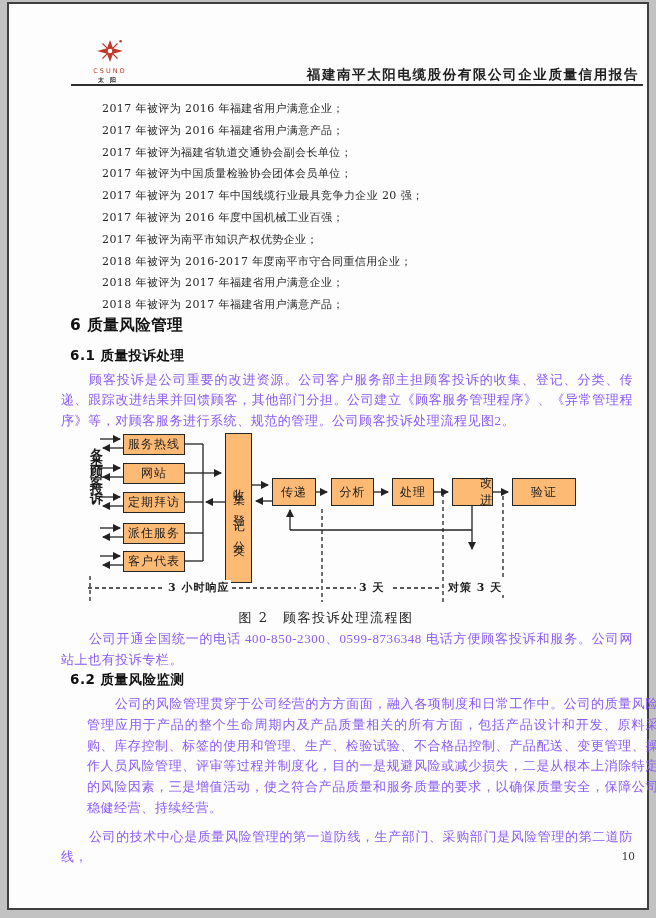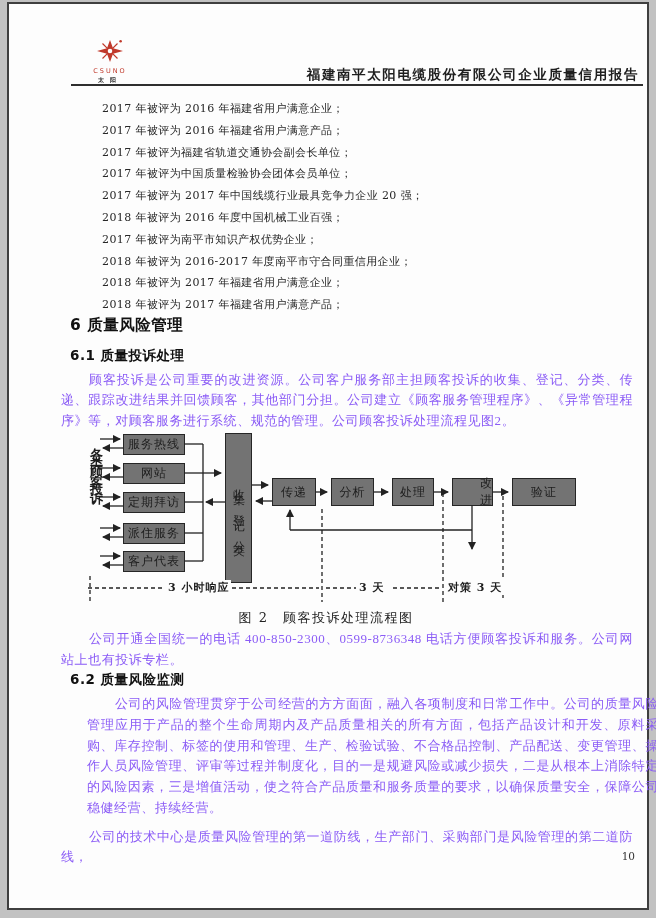--- a/index.html
+++ b/index.html
@@ -20,21 +20,21 @@
   .awards div{padding-left:32px;}
 
   .h1{left:61px;font-size:15.5px;font-weight:bold;font-family:"DejaVu Sans",sans-serif;color:#111;letter-spacing:0.5px;}
   .h2{left:61px;font-size:13.5px;font-weight:bold;font-family:"DejaVu Sans",sans-serif;color:#111;letter-spacing:0.5px;}
   .para{left:52px;width:572px;font-size:13px;line-height:20.4px;letter-spacing:0.55px;
         text-align:justify;text-indent:2.15em;color:#8b5cf6;font-family:Liberation Serif, serif;}
 
   
   .fig{left:71px;top:424px;width:560px;height:198px;}
   .fig svg{position:absolute;left:0;top:0;}
-  .fbox{position:absolute;box-sizing:border-box;border:1.4px solid #262626;background:#737373;
+  .fbox{position:absolute;box-sizing:border-box;border:1.4px solid #262626;background:#fdba74;
         display:flex;align-items:center;justify-content:center;font-size:12px;color:#1d1d1d;letter-spacing:1px;}
   .src{left:43px;width:62px;height:21px;}
   .step{top:50px;height:28px;}
   .vlabel{writing-mode:vertical-lr;text-orientation:upright;}
   .side-label{position:absolute;left:7px;top:10px;height:142px;font-size:13px;font-weight:bold;
         letter-spacing:8.5px;writing-mode:vertical-lr;text-orientation:upright;color:#1d1d1d;}
   .collector{left:145px;top:5px;width:27px;height:150px;font-size:12px;letter-spacing:4.5px;padding-top:4px;}
   .tl{position:absolute;top:152px;font-size:11px;font-weight:bold;background:#fdfdfd;padding:0 2px;color:#1d1d1d;letter-spacing:1px;}
   .caption{position:absolute;left:0;top:181px;width:492px;text-align:center;font-size:13px;letter-spacing:1.5px;color:#222;}
 
@@ -57,21 +57,21 @@
   </div>
   <div class="abs header-title">福建南平太阳电缆股份有限公司企业质量信用报告</div>
   <div class="abs header-rule"></div>
 
   <div class="abs awards">
     <div>2017 年被评为 2016 年福建省用户满意企业；</div>
     <div>2017 年被评为 2016 年福建省用户满意产品；</div>
     <div>2017 年被评为福建省轨道交通协会副会长单位；</div>
     <div>2017 年被评为中国质量检验协会团体会员单位；</div>
     <div>2017 年被评为 2017 年中国线缆行业最具竞争力企业 20 强；</div>
-    <div>2018 年被评为 2016 年度中国机械工业百强；</div>
+    <div>2017 年被评为 2016 年度中国机械工业百强；</div>
     <div>2017 年被评为南平市知识产权优势企业；</div>
     <div>2018 年被评为 2016-2017 年度南平市守合同重信用企业；</div>
     <div>2018 年被评为 2017 年福建省用户满意企业；</div>
     <div>2018 年被评为 2017 年福建省用户满意产品；</div>
   </div>
 
   <div class="abs h1" style="top:311px;">6 质量风险管理</div>
   <div class="abs h2" style="top:343px;">6.1 质量投诉处理</div>
   <div class="abs para" style="top:366px;">顾客投诉是公司重要的改进资源。公司客户服务部主担顾客投诉的收集、登记、分类、传递、跟踪改进结果并回馈顾客，其他部门分担。公司建立《顾客服务管理程序》、《异常管理程序》等，对顾客服务进行系统、规范的管理。公司顾客投诉处理流程见图2。</div>
 

